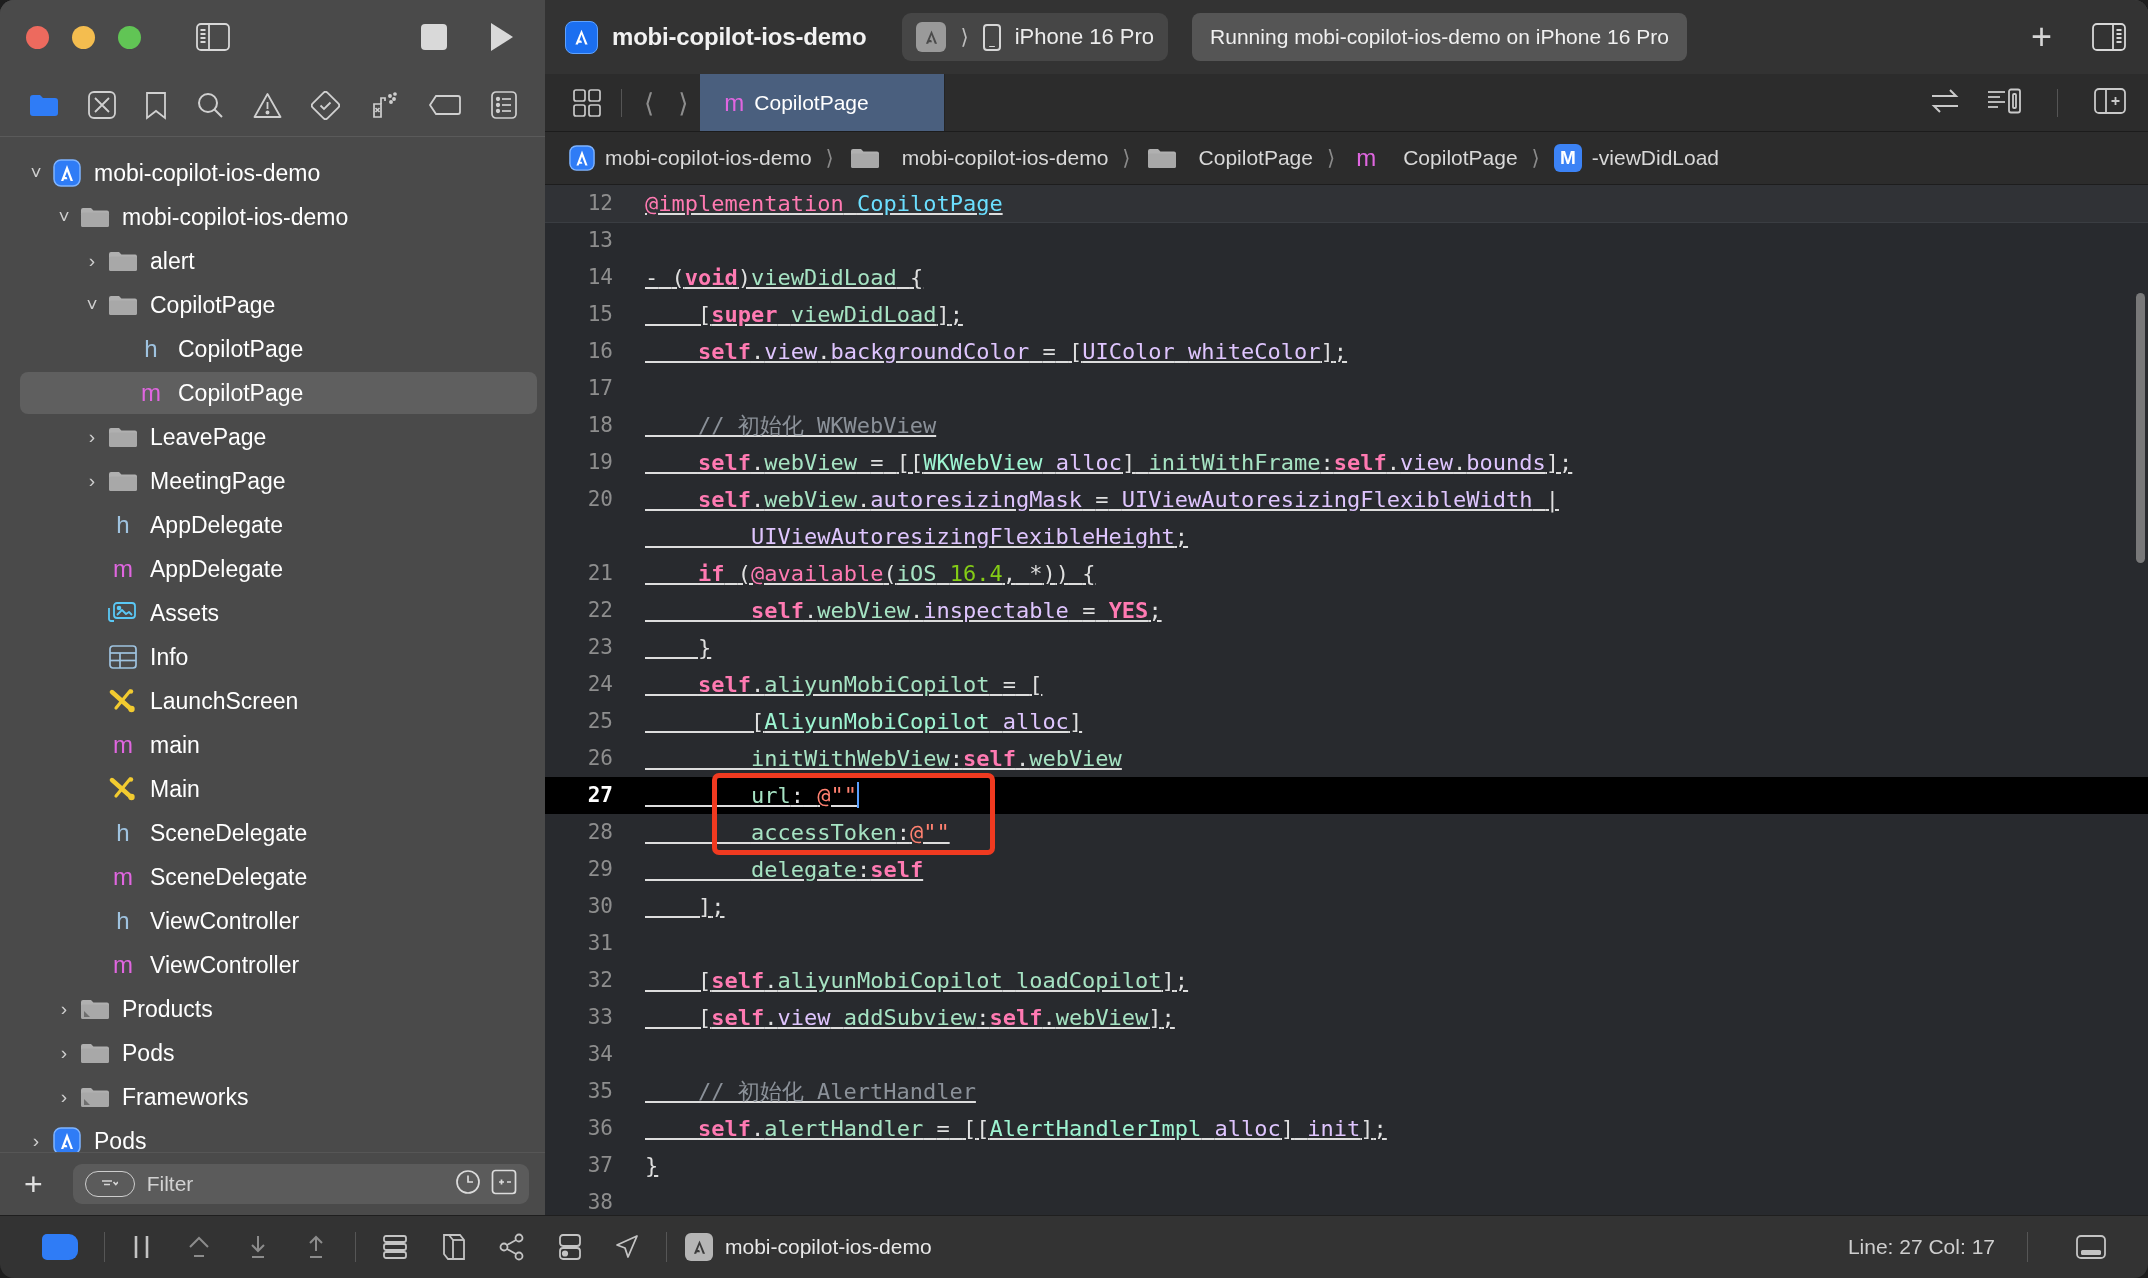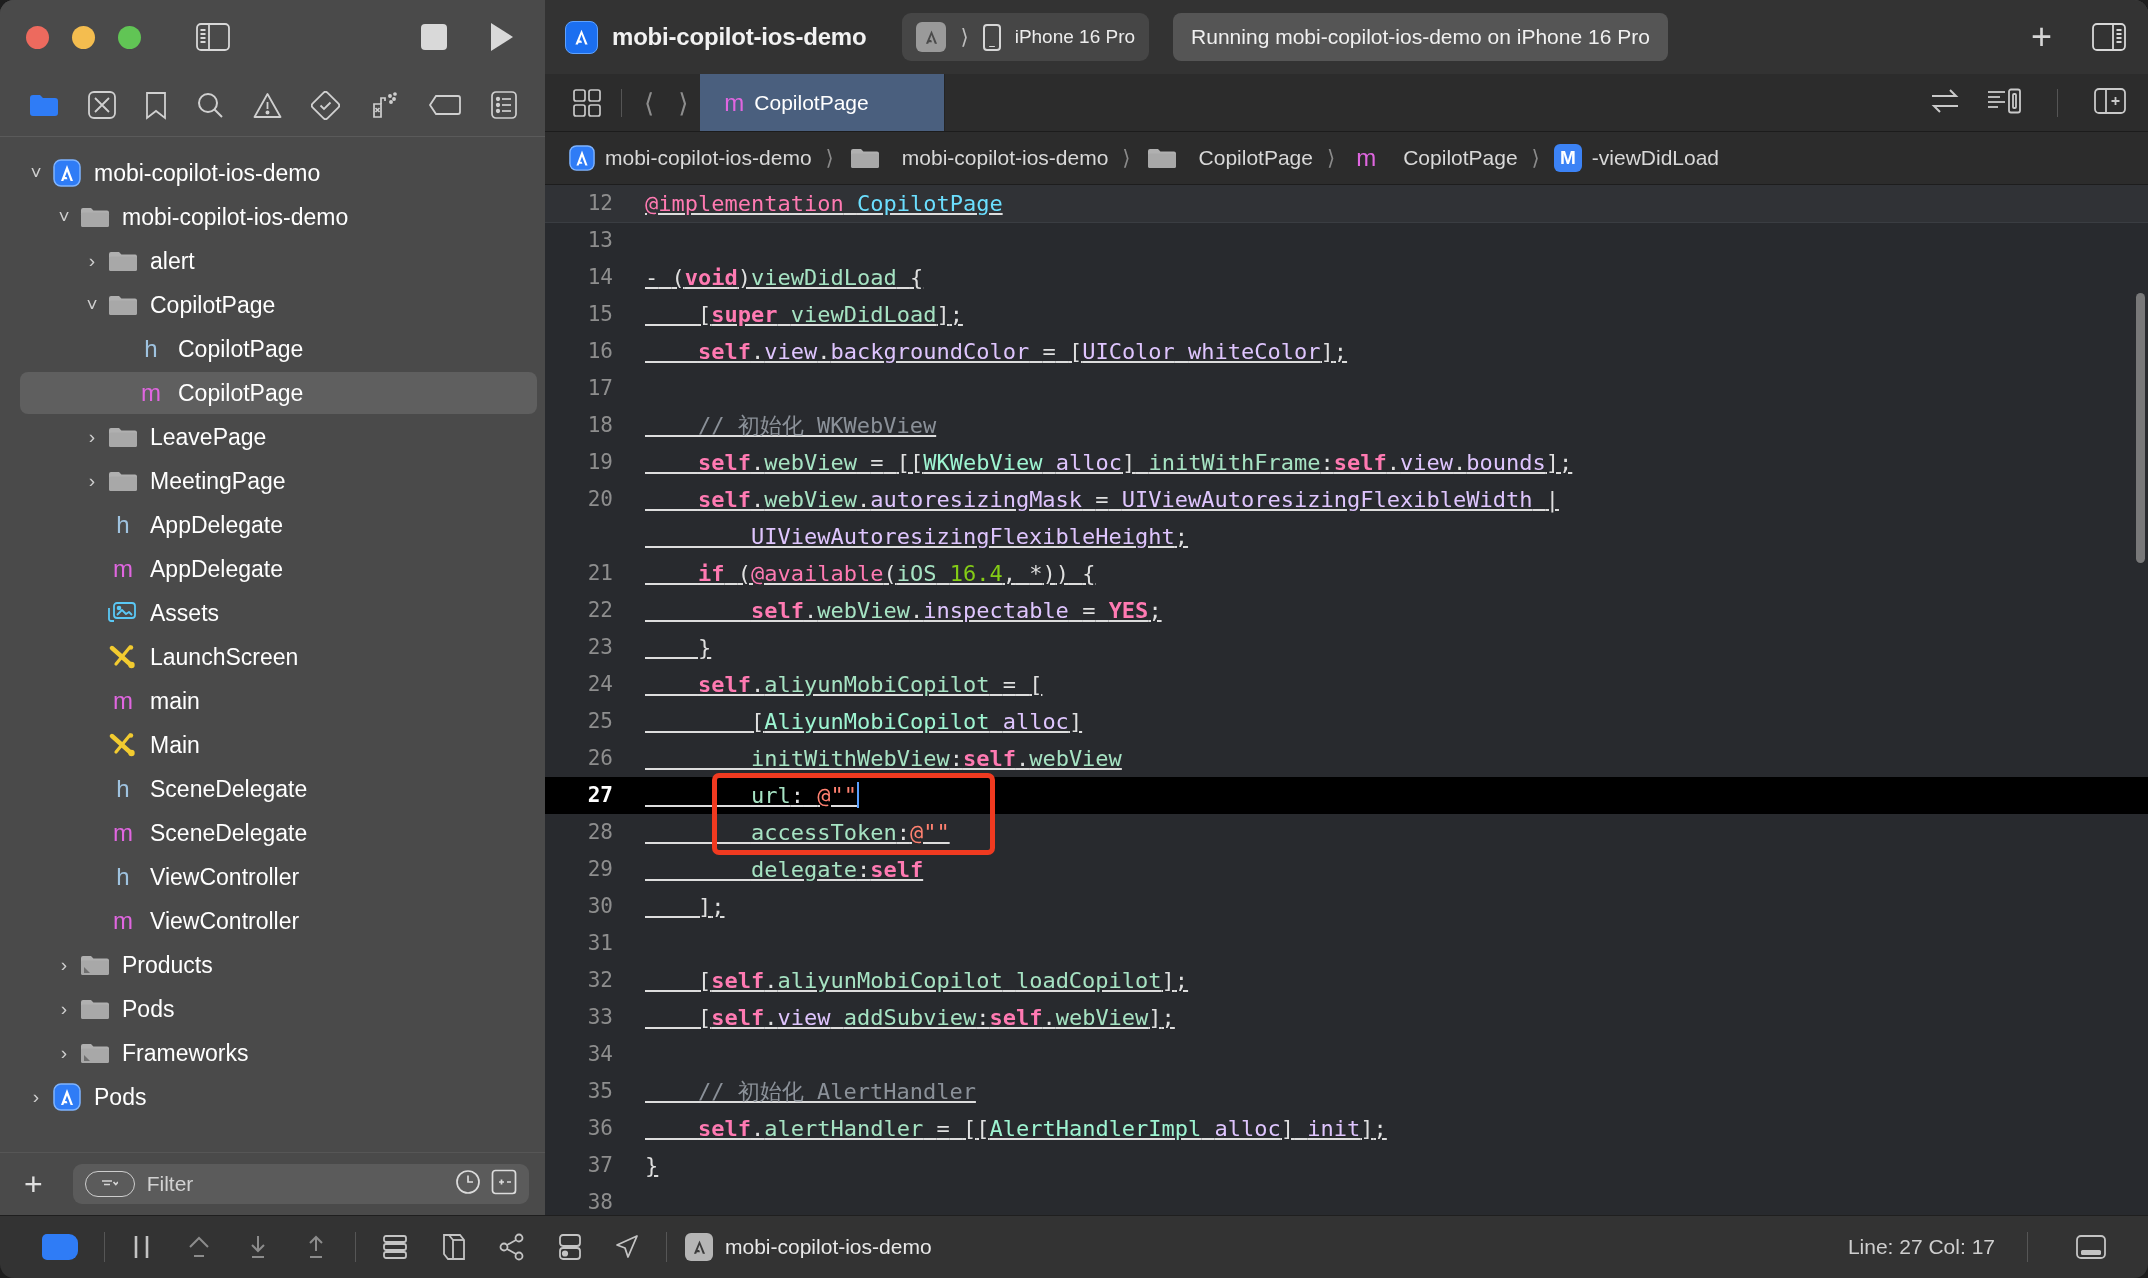--- a/index.html
+++ b/index.html
@@ -75,21 +75,21 @@
     white-space:nowrap;
   }
   .scheme-icon {
     width:30px;height:30px;border-radius:6px;background:#9a9a9a;
     display:flex;align-items:center;justify-content:center;flex:0 0 30px;
   }
   .scheme-icon svg{width:19px;height:19px;}
   .chev { color:#bdbdbd; font-size:21px; }
   .dev-icon { width:18px; height:27px; border:2px solid #d6d6d6; border-radius:4px; position:relative; flex:0 0 18px;}
   .dev-icon:after{content:'';position:absolute;left:50%;bottom:1.5px;transform:translateX(-50%);width:6px;height:1.5px;background:#d6d6d6;border-radius:1px;}
-  .dev-name { font-size:19px; color:#ececec; }
+  .dev-name { font-size:22px; color:#ececec; }
   .status-pill {
     margin-left:10px; height:48px;
     background:#555555;
     border-radius:8px;
     display:flex; align-items:center;
     padding:0 18px;
     font-size:21px; color:#f0f0f0;
     white-space:nowrap;
   }
   .tb-right-actions { margin-left:auto; display:flex; align-items:center; gap:40px; }
@@ -533,20 +533,33 @@
                 <path d="M9 14 L14 9 L18 13 L21 11 L24 14" stroke-linejoin="round"></path>
                 <circle cx="11" cy="7" r="1.4" fill="#5ac8f5"></circle>
               </svg>
             </span>
             <span class="lbl">Assets</span>
           </div>
           <div class="row">
             <span style="display:inline-block;width:78px;flex:0 0 78px"></span>
             <span class="disc empty">›</span>
             <span class="ic">
+              <svg width="28" height="24" viewBox="0 0 28 24" fill="none" stroke="#9fc3e0" stroke-width="1.7">
+                <rect x="1" y="1" width="26" height="22" rx="3"></rect>
+                <line x1="1" y1="8" x2="27" y2="8"></line>
+                <line x1="1" y1="15.5" x2="27" y2="15.5"></line>
+                <line x1="11" y1="8" x2="11" y2="23"></line>
+              </svg>
+            </span>
+            <span class="lbl">Info</span>
+          </div>
+          <div class="row">
+            <span style="display:inline-block;width:78px;flex:0 0 78px"></span>
+            <span class="disc empty">›</span>
+            <span class="ic">
               <svg width="28" height="26" viewBox="0 0 28 26">
                 <path d="M3 4 L22 21" stroke="#f2cb30" stroke-width="4.4" stroke-linecap="round"></path>
                 <path d="M21 3 L7 20" stroke="#f2cb30" stroke-width="3.2" stroke-linecap="round"></path>
                 <circle cx="22.5" cy="21" r="3.2" fill="#f2cb30"></circle>
                 <circle cx="22" cy="3.5" r="2.2" fill="#f2cb30"></circle>
               </svg>
             </span>
             <span class="lbl">LaunchScreen</span>
           </div>
           <div class="row">

